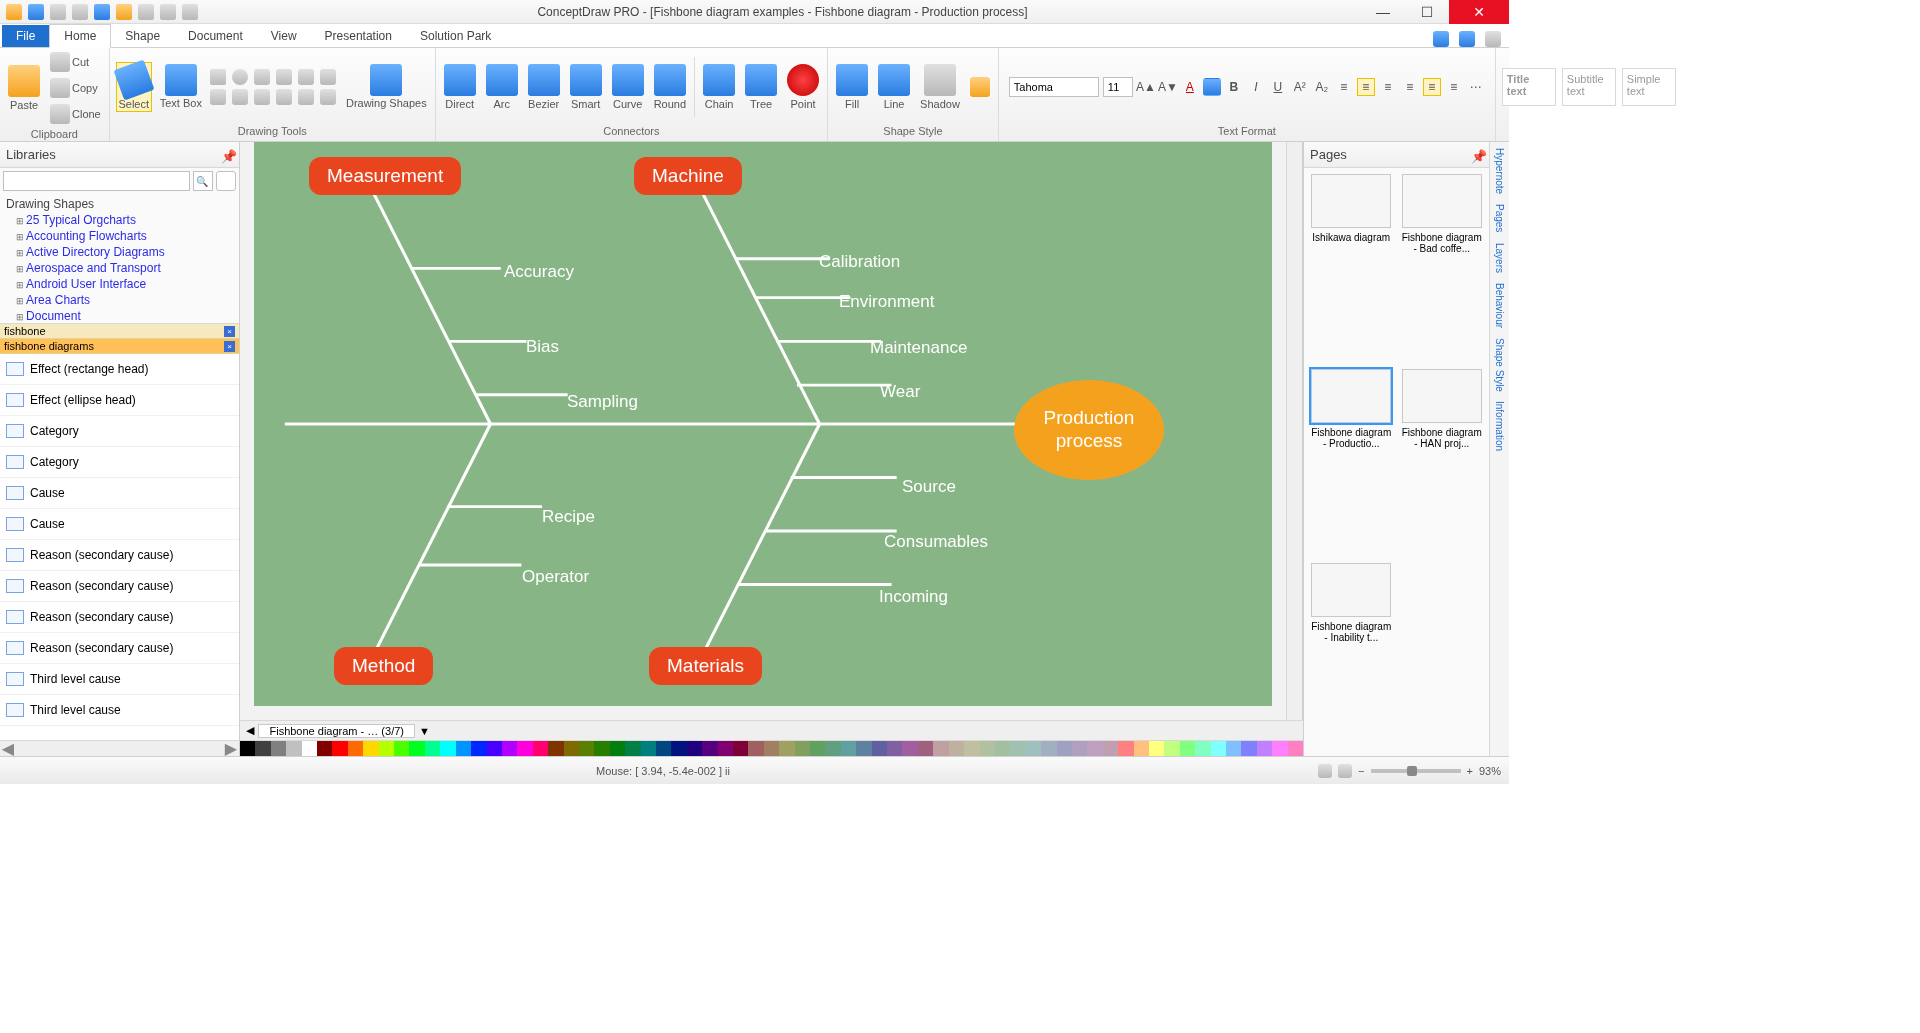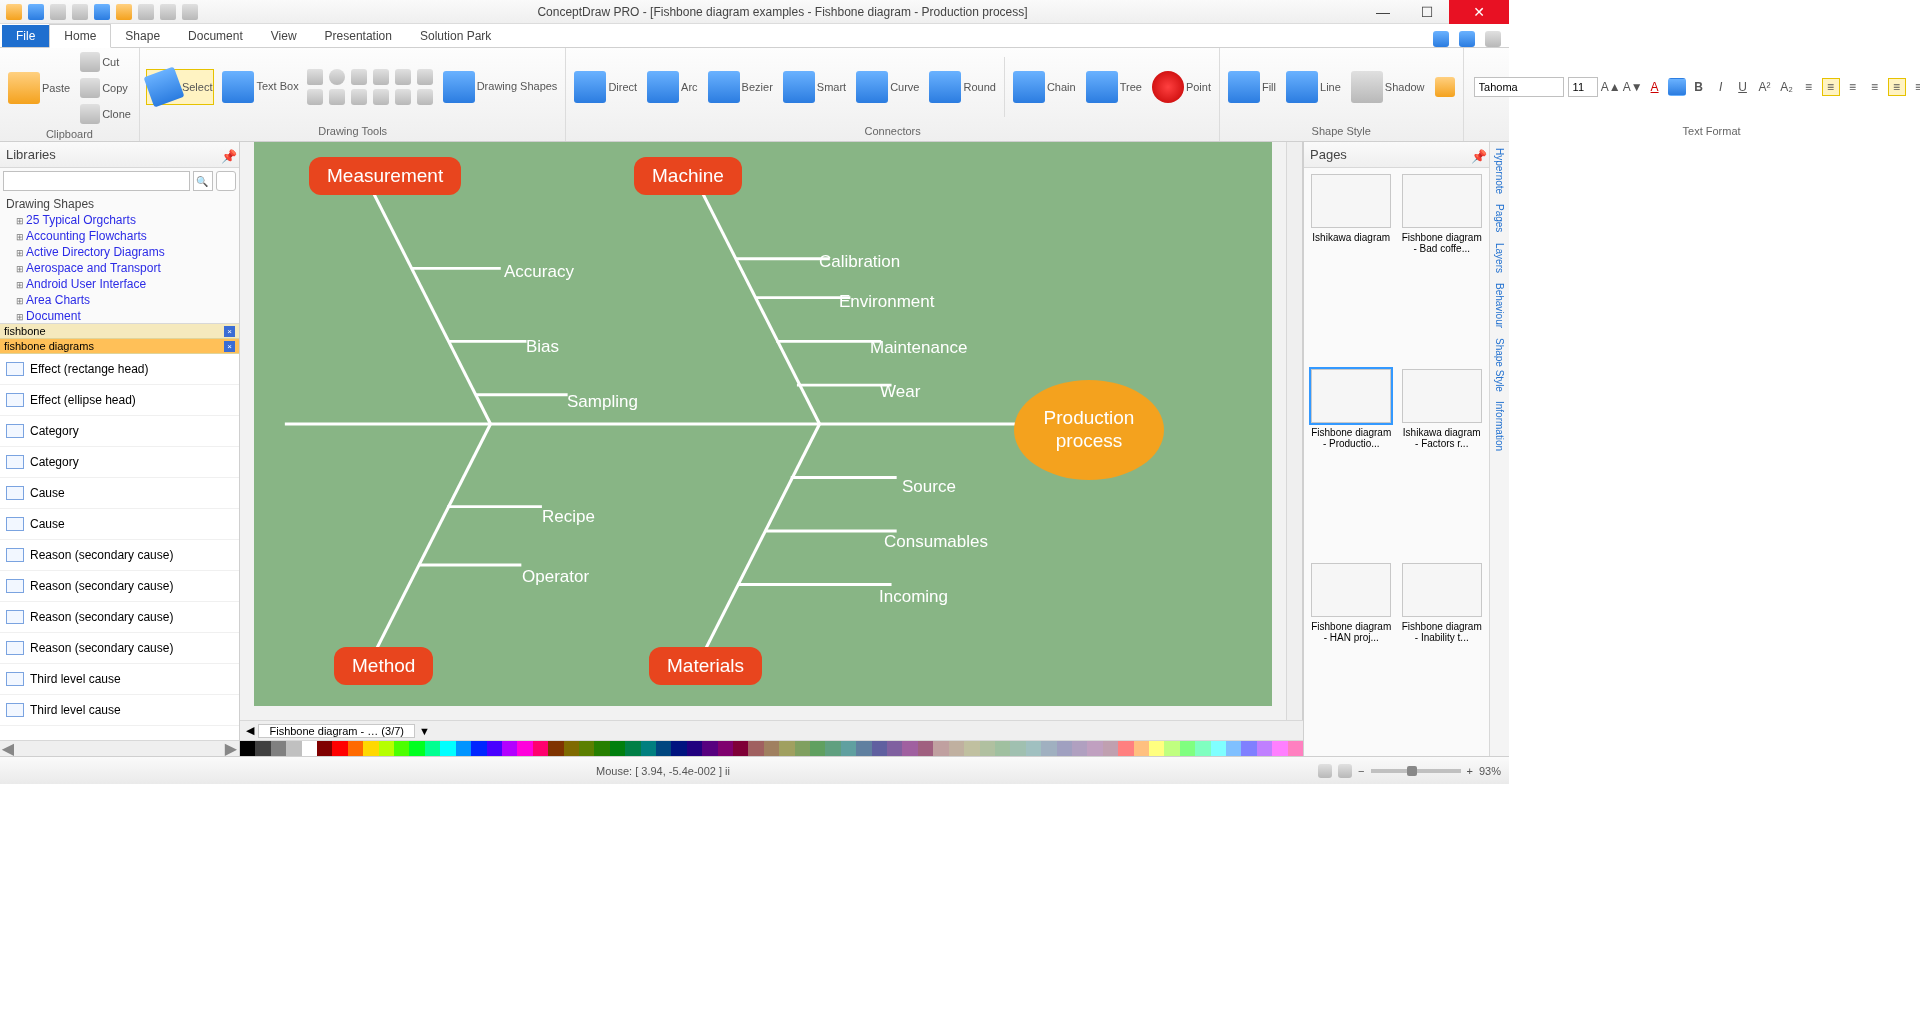--- a/index.html
+++ b/index.html
@@ -21,21 +21,21 @@
 .ribtab { font-size: 12px; padding: 4px 14px; color: #444; cursor: pointer; }
 .ribtab.active { border: 1px solid #d0d0d0; border-bottom: 1px solid #fff; background: #fff; position: relative; top: 1px; }
 .tabsrow .right { margin-left: auto; display: flex; gap: 10px; padding-right: 8px; }
 .tabsrow .right span { width: 16px; height: 16px; }
 
 
 .ribbon { height: 94px; background: linear-gradient(#fdfdfd,#efefef); border-bottom: 1px solid #cfcfcf; display: flex; font-size: 11px; color: #555; }
 .rgroup { border-right: 1px solid #dcdcdc; display: flex; flex-direction: column; padding: 2px 6px; }
 .rgroup .body { flex: 1; display: flex; align-items: center; gap: 6px; }
 .rgroup .label { text-align: center; font-size: 11px; color: #666; padding: 2px 0; }
-.rcol { display: flex; align-items: center; gap: 2px; padding: 2px; }
+.rcol { display: flex; flex-direction: column; align-items: center; gap: 2px; padding: 2px; }
 .rcol .ic { width: 32px; height: 32px; }
 .rcol.small .ic { width: 20px; height: 20px; }
 .rcol.sel { background: #fff3c2; border: 1px solid #e6c200; padding: 1px; }
 .rcol span { font-size: 11px; white-space: nowrap; }
 .txtformat { display: flex; flex-direction: row; gap: 4px; padding: 2px 4px; }
 .tf-row { display: flex; gap: 4px; align-items: center; }
 .fontsel { border: 1px solid #c0c0c0; height: 20px; font-size: 11px; padding: 0 4px; background: #fff; }
 .fontsel.name { width: 90px; }
 .fontsel.size { width: 30px; }
 .tfi { width: 18px; height: 18px; border: 1px solid transparent; display: inline-flex; align-items: center; justify-content: center; font-size: 12px; }
@@ -547,24 +547,20 @@
             <div class="pthumb">
               <div class="img"></div>
               <div>Fishbone diagram - Bad coffe...</div>
             </div>
             <div class="pthumb sel">
               <div class="img"></div>
               <div>Fishbone diagram - Productio...</div>
             </div>
             <div class="pthumb">
               <div class="img"></div>
-              <div>Ishikawa diagram - Factors r...</div>
-            </div>
-            <div class="pthumb">
-              <div class="img"></div>
               <div>Fishbone diagram - HAN proj...</div>
             </div>
             <div class="pthumb">
               <div class="img"></div>
               <div>Fishbone diagram - Inability t...</div>
             </div>
           </div>
       </div>
       <div class="vtabs" id="vtabs">
           <div class="vt">Hypernote</div>

